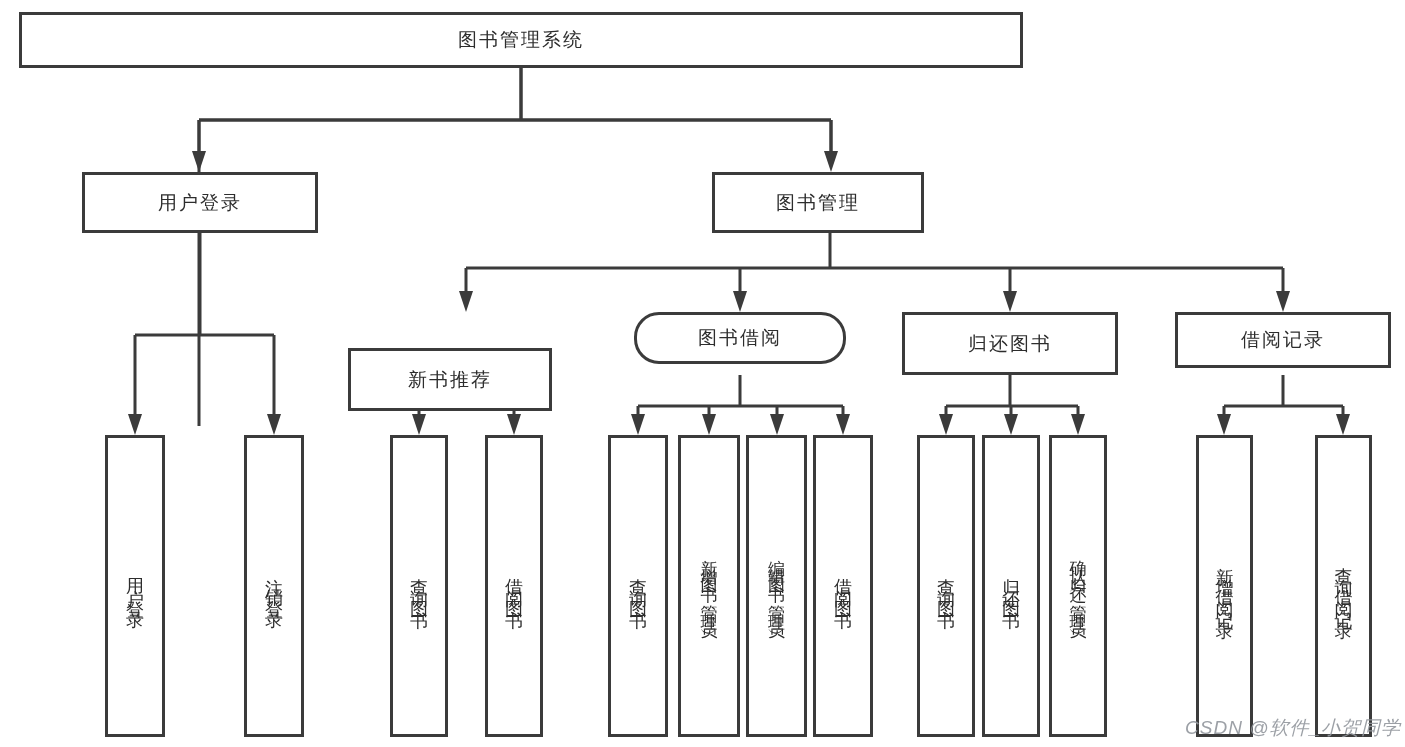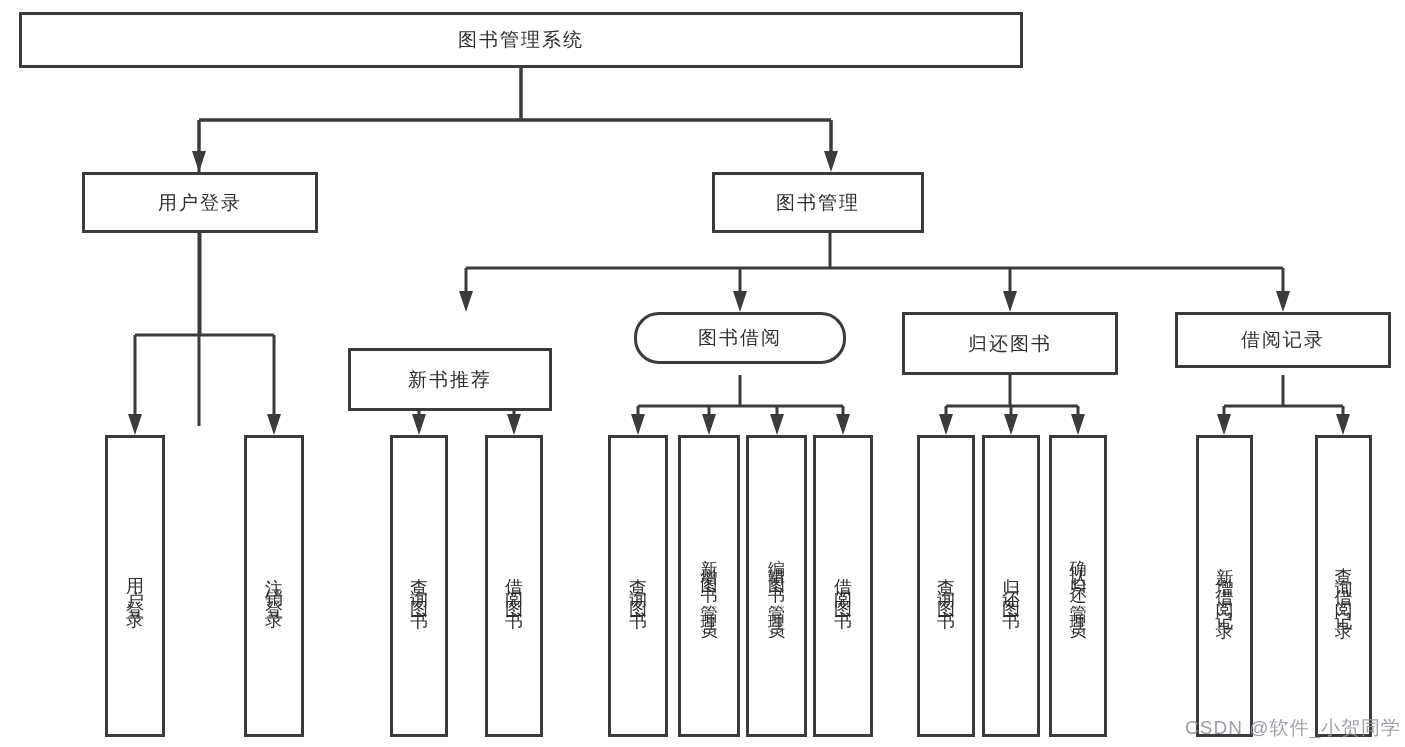--- a/index.html
+++ b/index.html
@@ -37,21 +37,21 @@
   .vbox span{
     writing-mode:vertical-rl;text-orientation:mixed;
     font-size:18px;letter-spacing:11px;color:var(--text);
     font-weight:500;white-space:nowrap;line-height:1;
   }
   .vbox.long span{letter-spacing:9px;font-size:17px;}
   .watermark{
     position:absolute;right:4px;bottom:6px;
     font-size:19px;letter-spacing:1px;
     color:rgba(148,152,158,0.92);
-    z-index:5;white-space:nowrap;
+    z-index:5;white-space:nowrap;font-style:italic;
   }
 </style>
 </head>
 <body>
 
 <div class="canvas">
 
   <svg class="connectors" viewBox="0 0 1405 747">
 
     <path d="M521,68 V120 M199,120 H831 M199,120 V426 M831,120 V160" stroke-dasharray="none"></path>

